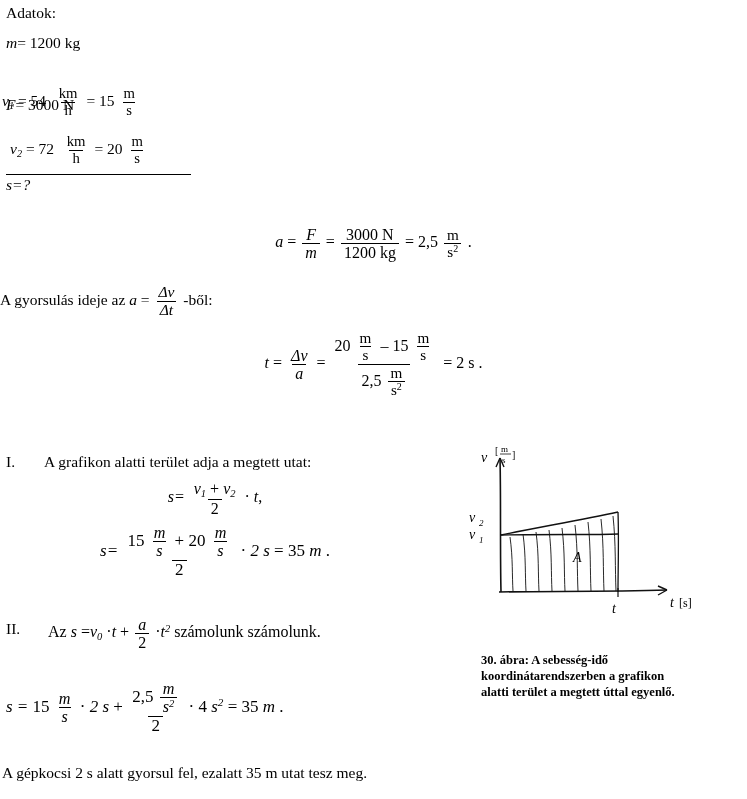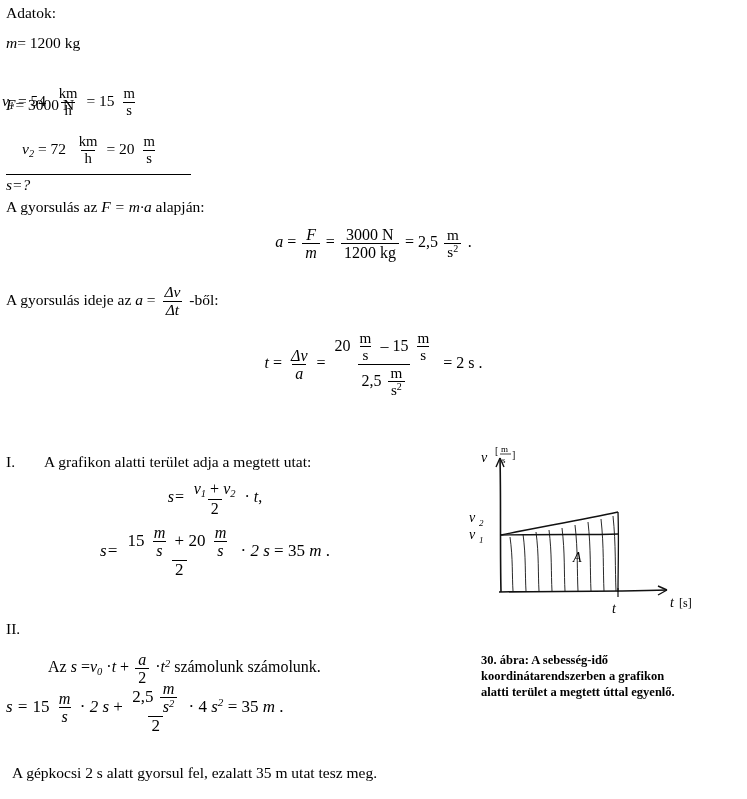--- a/index.html
+++ b/index.html
@@ -80,43 +80,40 @@
       <span class="den">h</span>
     </span>
     <span>=</span>
     <span>15</span>
     <span class="frac unit-frac">
       <span class="num">m</span>
       <span class="den">s</span>
     </span>
   </div>
 
-  <div class="abs txt" style="left:22px; top:134px;">
+  <div class="abs txt" style="left:10px; top:134px;">
     <span class="mathvar">v</span><span class="sub mathvar">2</span>
     <span>=</span>
     <span>72</span>&nbsp;
     <span class="frac unit-frac">
       <span class="num">km</span>
       <span class="den">h</span>
     </span>
     <span>=</span>
     <span>20</span>
     <span class="frac unit-frac">
       <span class="num">m</span>
       <span class="den">s</span>
     </span>
   </div>
 
   <div class="abs rule" style="left:6px; top:174px; width:185px;"></div>
 
   <div class="abs txt it" style="left:6px; top:176px;">s=?</div>
 
-  <div class="abs txt" style="left:6px; top:198px;">
-    <span>A gyorsulás az </span><span class="mathvar">F = m·a</span><span> alapján:</span>
-  </div>
 
   <div class="abs txt" style="left:0; top:226px; width:747px; text-align:center; font-size:16px;">
     <span class="mathvar">a</span>
     <span>=</span>
     <span class="frac">
       <span class="num mathvar">F</span>
       <span class="den mathvar">m</span>
     </span>
     <span>=</span>
     <span class="frac">
@@ -125,21 +122,21 @@
     </span>
     <span>=</span>
     <span>2,5</span>
     <span class="frac unit-frac">
       <span class="num">m</span>
       <span class="den"><span>s</span><span class="sup">2</span></span>
     </span>
     <span>.</span>
   </div>
 
-  <div class="abs txt" style="left:6px; top:284px;">
+  <div class="abs txt" style="left:0; top:284px;">
     <span>A gyorsulás ideje az </span><span class="mathvar">a</span>
     <span>=</span>
     <span class="frac">
       <span class="num mathvar">Δv</span>
       <span class="den mathvar">Δt</span>
     </span><span> -ből:</span>
   </div>
 
   <div class="abs txt" style="left:0; top:330px; width:747px; text-align:center; font-size:16px;">
     <span class="mathvar">t</span>
@@ -210,21 +207,21 @@
     </span>
     <span>·</span>
     <span class="mathvar">2 s</span>
     <span>=</span>
     <span>35</span>
     <span class="mathvar">m</span>
     <span>.</span>
   </div>
 
   <div class="abs txt" style="left:6px; top:620px;">II.</div>
-  <div class="abs txt" style="left:48px; top:616px; font-size:16px;margin-top:35px;">
+  <div class="abs txt" style="left:48px; top:616px; font-size:16px;">
     <span>Az </span><span class="mathvar">s</span>
     <span>=</span><span class="mathvar">v</span><span class="sub mathvar">0</span>
     <span>·</span><span class="mathvar">t</span>
     <span>+</span>
     <span class="frac">
       <span class="num mathvar">a</span>
       <span class="den">2</span>
     </span>
     <span>·</span><span class="mathvar">t</span><span class="sup mathvar">2</span><span> számolunk számolunk.</span>
   </div>
@@ -251,21 +248,21 @@
     </span>
     <span>·</span>
     <span>4</span>
     <span class="mathvar">s</span><span class="sup mathvar">2</span>
     <span>=</span>
     <span>35</span>
     <span class="mathvar">m</span>
     <span>.</span>
   </div>
 
-  <div class="abs txt" style="left:12px; top:764px;">A gépkocsi 2 s alatt gyorsul fel, ezalatt 35 m utat tesz meg.</div>
+  <div class="abs txt" style="left:2px; top:764px;">A gépkocsi 2 s alatt gyorsul fel, ezalatt 35 m utat tesz meg.</div>
 
   <div class="abs" style="left:455px; top:440px; width:265px; height:190px;">
     <svg width="265" height="190" viewBox="0 0 265 190">
 
       <path d="M45,18 C46,60 45,110 46,152" stroke="#111" stroke-width="1.6" fill="none"></path>
       <path d="M45,18 L41,27 M45,18 L49,27" stroke="#111" stroke-width="1.4" fill="none"></path>
 
       <path d="M44,152 C90,151 150,152 212,150" stroke="#111" stroke-width="1.6" fill="none"></path>
       <path d="M212,150 L203,146 M212,150 L203,155" stroke="#111" stroke-width="1.4" fill="none"></path>
 

